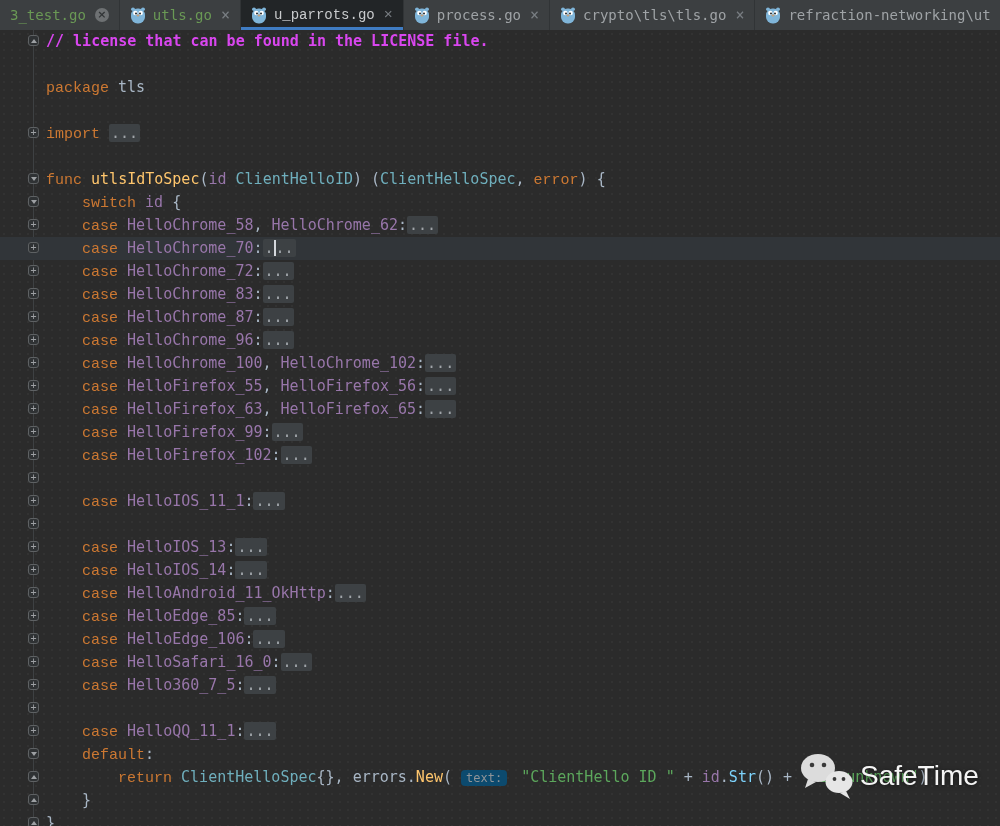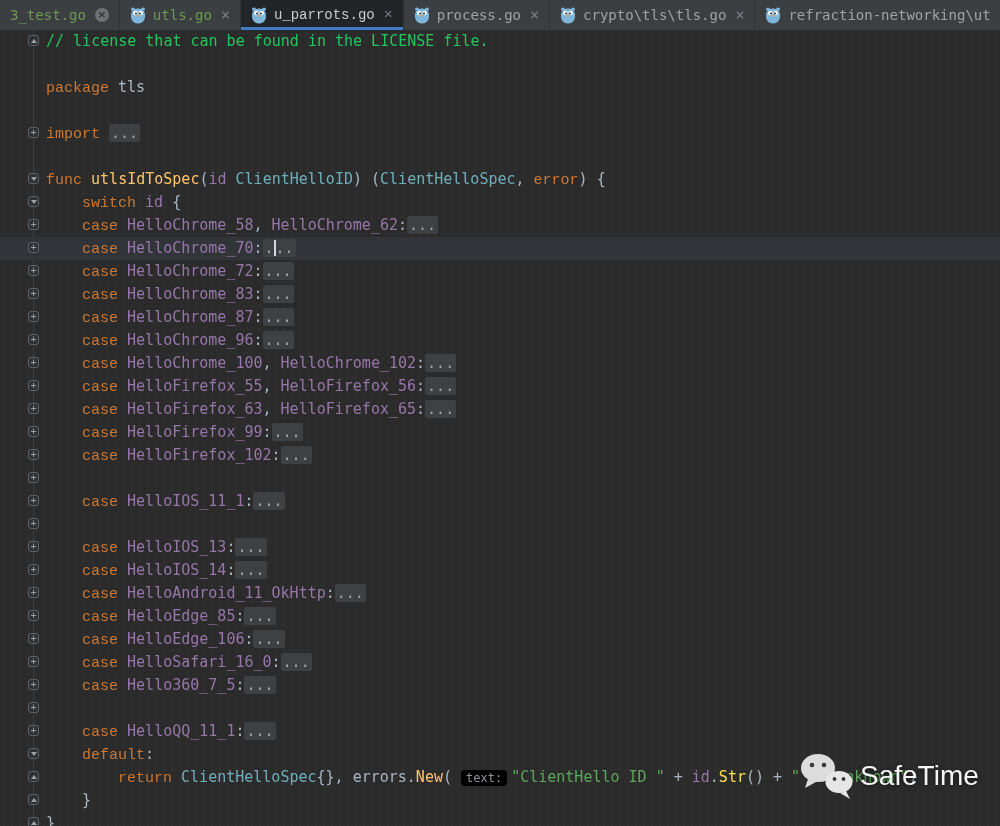--- a/index.html
+++ b/index.html
@@ -25,30 +25,30 @@
   .gutter{width:46px;flex:0 0 46px;height:100%;position:relative;}
   .marker{position:absolute;left:28px;top:5px;width:11px;height:11px;box-sizing:border-box;
        border:1px solid #5E6163;border-radius:3px;background:#2F3234;color:#9DA0A3;
        font:10px/9px "DejaVu Sans Mono",monospace;text-align:center;z-index:2;}
   .m-down::after{content:"";position:absolute;left:1.5px;top:2.5px;border-left:3px solid transparent;
        border-right:3px solid transparent;border-top:4px solid #9DA0A3;}
   .m-up::after{content:"";position:absolute;left:1.5px;top:2.5px;border-left:3px solid transparent;
        border-right:3px solid transparent;border-bottom:4px solid #9DA0A3;}
   .code{white-space:pre;font:15px/23px "DejaVu Sans Mono",monospace;color:#A9B7C6;}
   .ind0{padding-left:0;}.ind1{padding-left:36px;}.ind2{padding-left:72px;}
-  .tk-cm{color:#22c55e;}
+  .tk-cm{color:#d946ef;font-weight:bold;}
   .tk-kw{color:#CC7832;font-family:Liberation Mono, monospace;}
   .tk-fn{color:#FFC66D;}
   .tk-ty{color:#6FAFBD;}
   .tk-cn{color:#9876AA;}
   .tk-pl{color:#A9B7C6;}
   .tk-str{color:#5CA75C;}
-  .tk-m{color:#fde047;margin-top:24px;}
+  .tk-m{color:#7dd3fc;margin-top:24px;}
   .tk-fold{background:#3D4144;color:#A0A5A9;border-radius:2px;padding:0 2px;}
-  .tk-hint{background:#000000;color:#8F9498;border-radius:4px;padding:1px 5px;font-size:12px;margin-right:4px;}
+  .tk-hint{background:#0c4a6e;color:#8F9498;border-radius:4px;padding:1px 5px;font-size:12px;margin-right:14px;}
   .caret{display:inline-block;width:2px;height:16px;background:#D4D7DC;vertical-align:-3px;}
   
   .watermark{position:absolute;left:798px;top:752px;display:flex;align-items:center;gap:4px;z-index:5;}
   .watermark-text{font:28px "Liberation Sans",sans-serif;color:#F4F4F4;text-shadow:0 1px 4px rgba(0,0,0,0.6);}
 </style>
 </head>
 <body>
 
 <div class="app">
 

